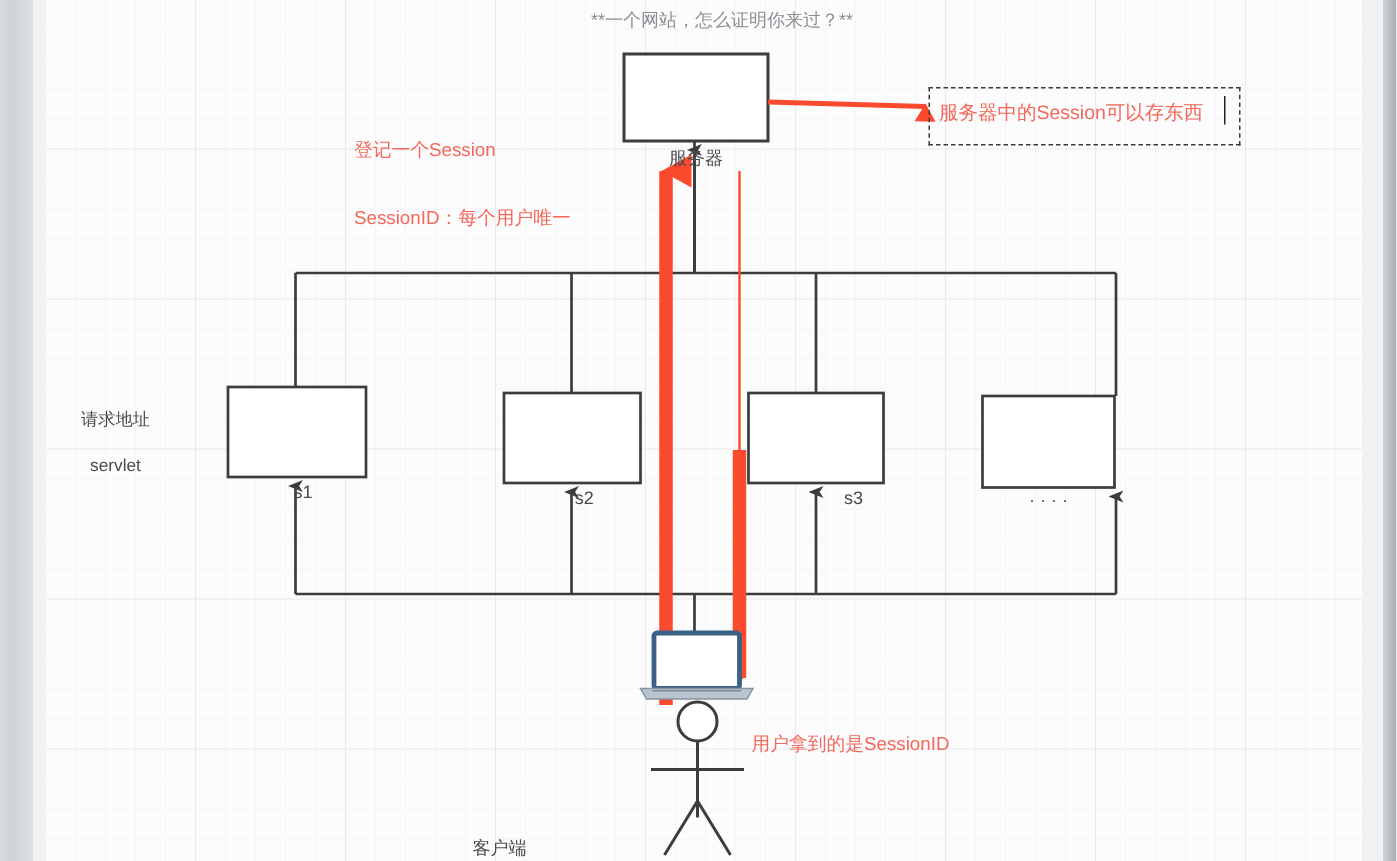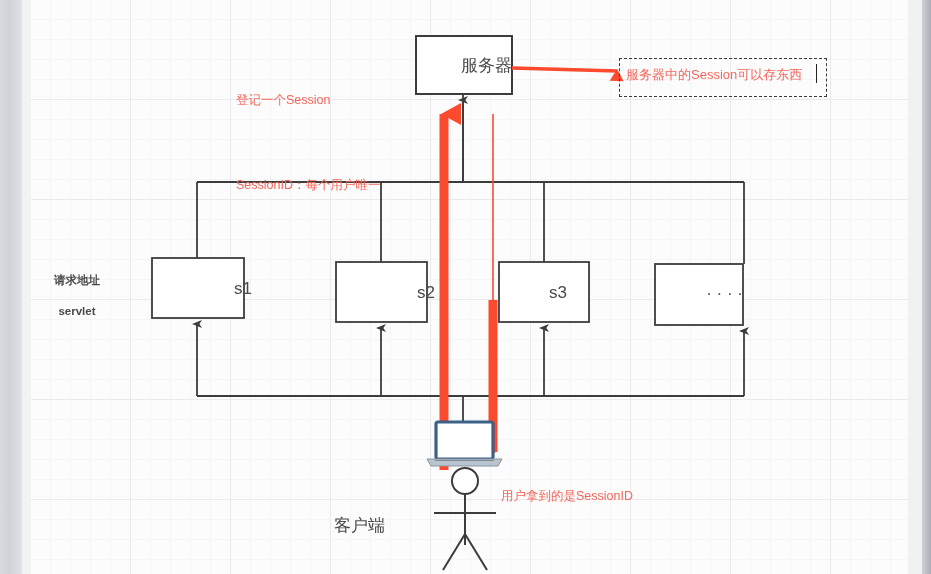--- a/index.html
+++ b/index.html
@@ -63,24 +63,25 @@
   svg.layer {
     position: absolute;
     left: 0; top: 0;
     width: 877px; height: 574px;
     overflow: visible;
   }
   
   .node-text {
     position: absolute;
     color: #4a4a4a;
-    font-size: 17px;
+    font-size: 12px;
     line-height: 15px;
     white-space: pre;
-    text-align: right;
+    text-align: center;
+    margin-top: 40px;
   }
   .title-text {
     position: absolute;
     color: #8a8d92;
     font-size: 12px;
     white-space: pre;
   }
   .red-text {
     position: absolute;
     color: #f4675a;
@@ -88,21 +89,20 @@
     line-height: 16px;
     white-space: pre;
   }
   .side-text {
     position: absolute;
     color: #4a4a4a;
     font-size: 11.5px;
     line-height: 15px;
     text-align: center;
     white-space: pre;
-    font-weight: bold;
   }
   .dashed-box {
     position: absolute;
     border: 1px dashed #3a3a3a;
     box-sizing: border-box;
   }
   .dashed-box .red-inner {
     position: absolute;
     left: 6px; top: 7px;
     color: #f4675a;
@@ -181,35 +181,36 @@
 
       <g fill="none" stroke="#3c3c3c" stroke-width="2">
         <circle cx="434" cy="481" r="13" fill="#ffffff"></circle>
         <path d="M434,494 L434,545"></path>
         <path d="M403,513 L465,513"></path>
         <path d="M434,534 L412,570"></path>
         <path d="M434,534 L456,570"></path>
       </g>
     </svg>
 
+    <div class="title-text" style="left:363px; top:5px;">**一个网站，怎么证明你来过？**</div>
 
     <div class="node-text" style="left:385px; top:58px; width:96px;">服务器</div>
 
     <div class="node-text" style="left:121px; top:281px; width:100px;">s1</div>
     <div class="node-text" style="left:313px; top:285px; width:91px;">s2</div>
-    <div class="node-text" style="left:468px; top:285px; width:68px;">s3</div>
+    <div class="node-text" style="left:468px; top:285px; width:68px;padding-left:36px;">s3</div>
     <div class="node-text" style="left:624px; top:286px; width:88px;">· · · ·</div>
 
     <div class="side-text" style="left:0px; top:273px; width:92px;">请求地址</div>
     <div class="side-text" style="left:0px; top:304px; width:92px;">servlet</div>
 
-    <div class="node-text" style="left:284px; top:518px; width:70px;">客户端</div>
+    <div class="node-text" style="left:267px; top:518px; width:70px;">客户端</div>
 
     <div class="red-text" style="left:205px; top:92px;">登记一个Session</div>
-    <div class="red-text" style="left:205px; top:137px;margin-top:40px;">SessionID：每个用户唯一</div>
+    <div class="red-text" style="left:205px; top:137px;">SessionID：每个用户唯一</div>
 
     <div class="dashed-box" style="left:588px; top:58px; width:208px; height:39px;">
       <div class="red-inner">服务器中的Session可以存东西</div>
       <div class="caret" style="left:196px; top:5px; height:19px;"></div>
     </div>
 
     <div class="red-text" style="left:470px; top:488px;">用户拿到的是SessionID</div>
 
   </div>
 

